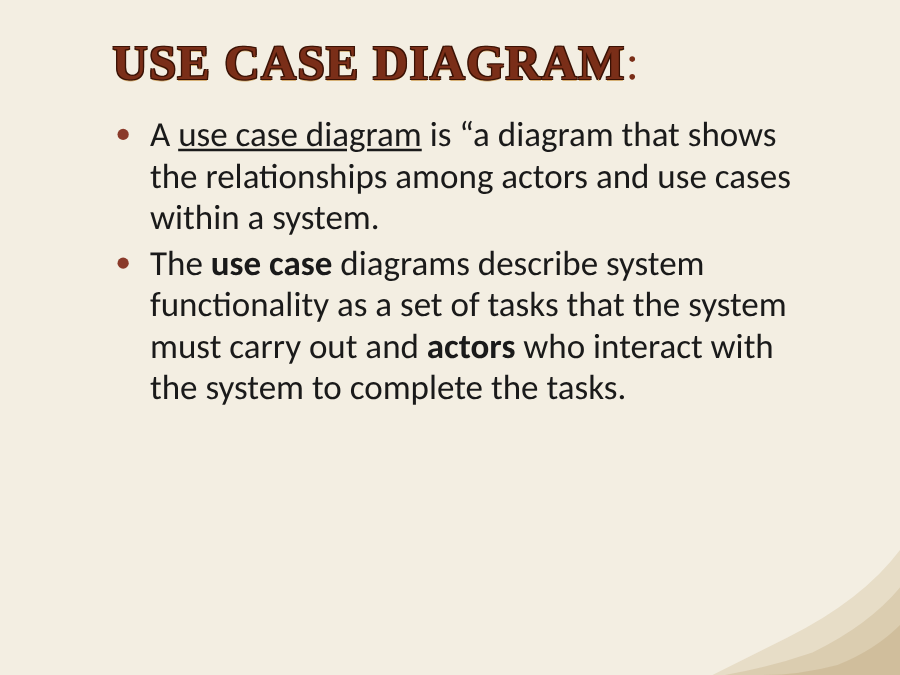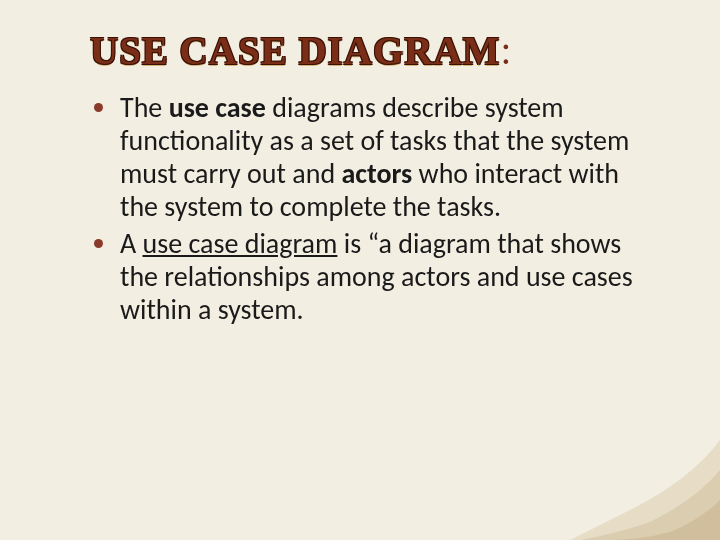--- a/index.html
+++ b/index.html
@@ -73,24 +73,24 @@
 </head>
 <body>
 
 <div class="slide">
   <h1 class="title">
     <span>use case diagram</span><span class="colon">:</span>
   </h1>
 
   <ul class="body">
     <li>
-      <span>The </span><span class="b">use case</span><span> diagrams describe system functionality as a set of tasks that the system must carry out and </span><span class="b">actors</span><span> who interact with the system to complete the tasks.</span>
+      <span>A </span><span class="u">use case diagram</span><span>  is “a diagram that shows the relationships among actors and use cases within a system.</span>
     </li>
     <li>
-      <span>A </span><span class="u">use case diagram</span><span>  is “a diagram that shows the relationships among actors and use cases within a system.</span>
+      <span>The </span><span class="b">use case</span><span> diagrams describe system functionality as a set of tasks that the system must carry out and </span><span class="b">actors</span><span> who interact with the system to complete the tasks.</span>
     </li>
   </ul>
 
   <svg class="corner" viewBox="0 0 150 110">
     <path d="M150,110 L150,10 Q120,50 60,80 Q30,95 0,110 Z" fill="rgba(208,188,150,0.35)"></path>
     <path d="M150,110 L150,40 Q125,70 80,92 Q45,104 10,110 Z" fill="rgba(198,175,135,0.35)"></path>
     <path d="M150,110 L150,70 Q130,90 100,102 Q70,110 40,110 Z" fill="rgba(188,163,120,0.35)"></path>
   </svg>
 </div>
 

